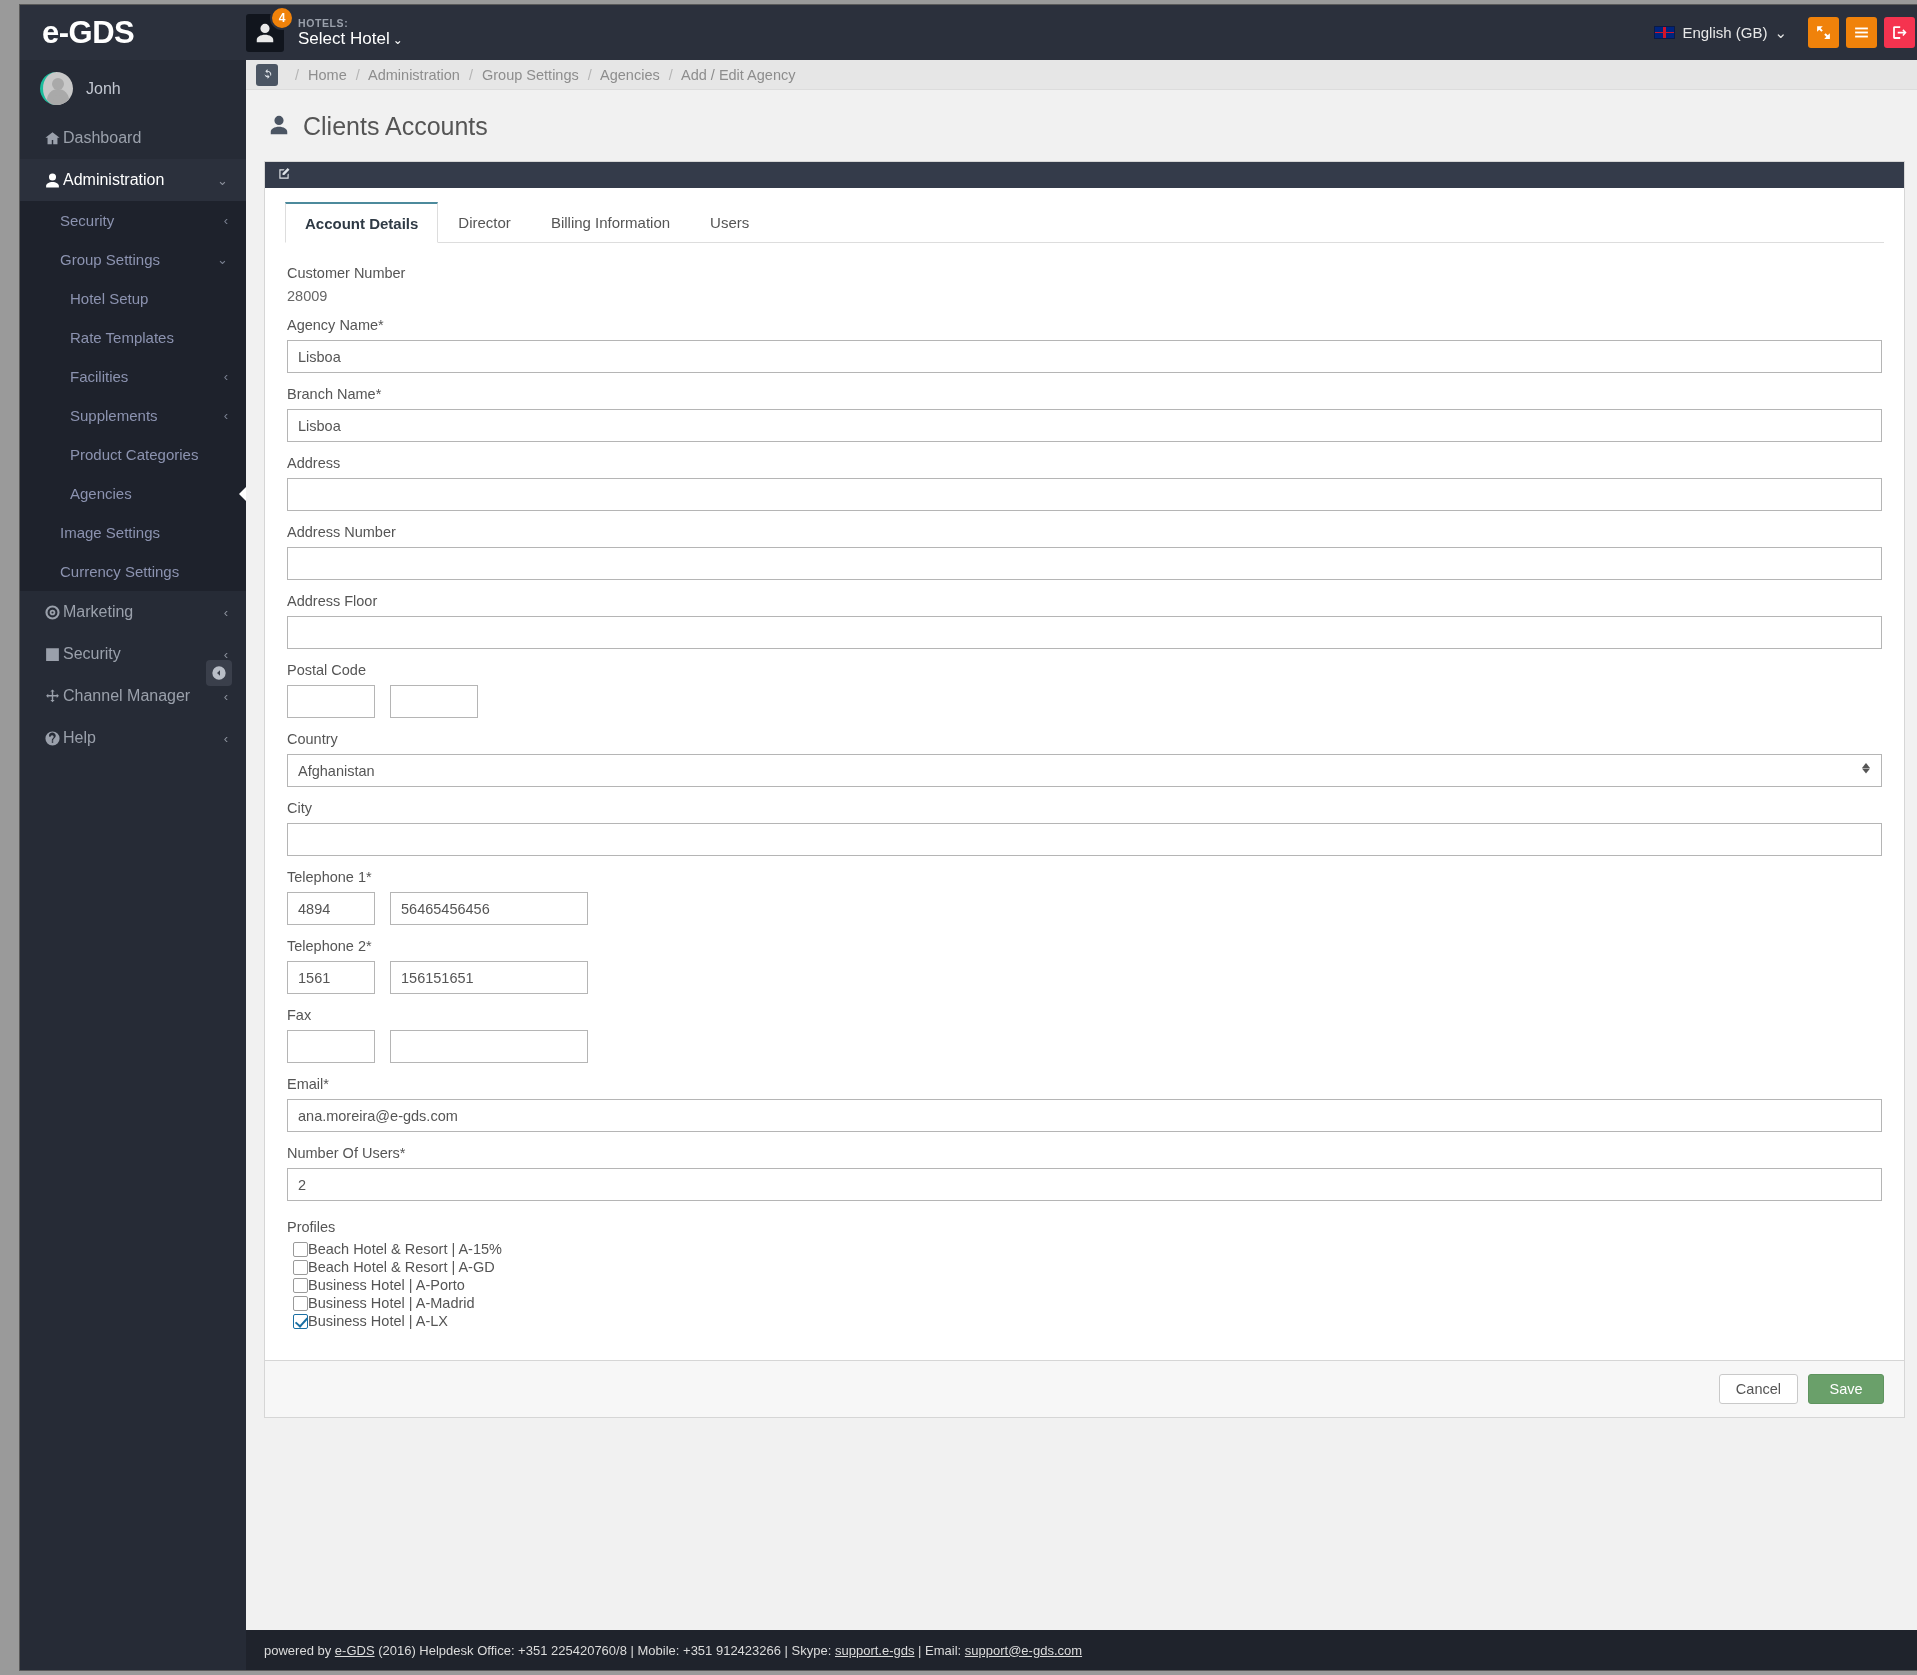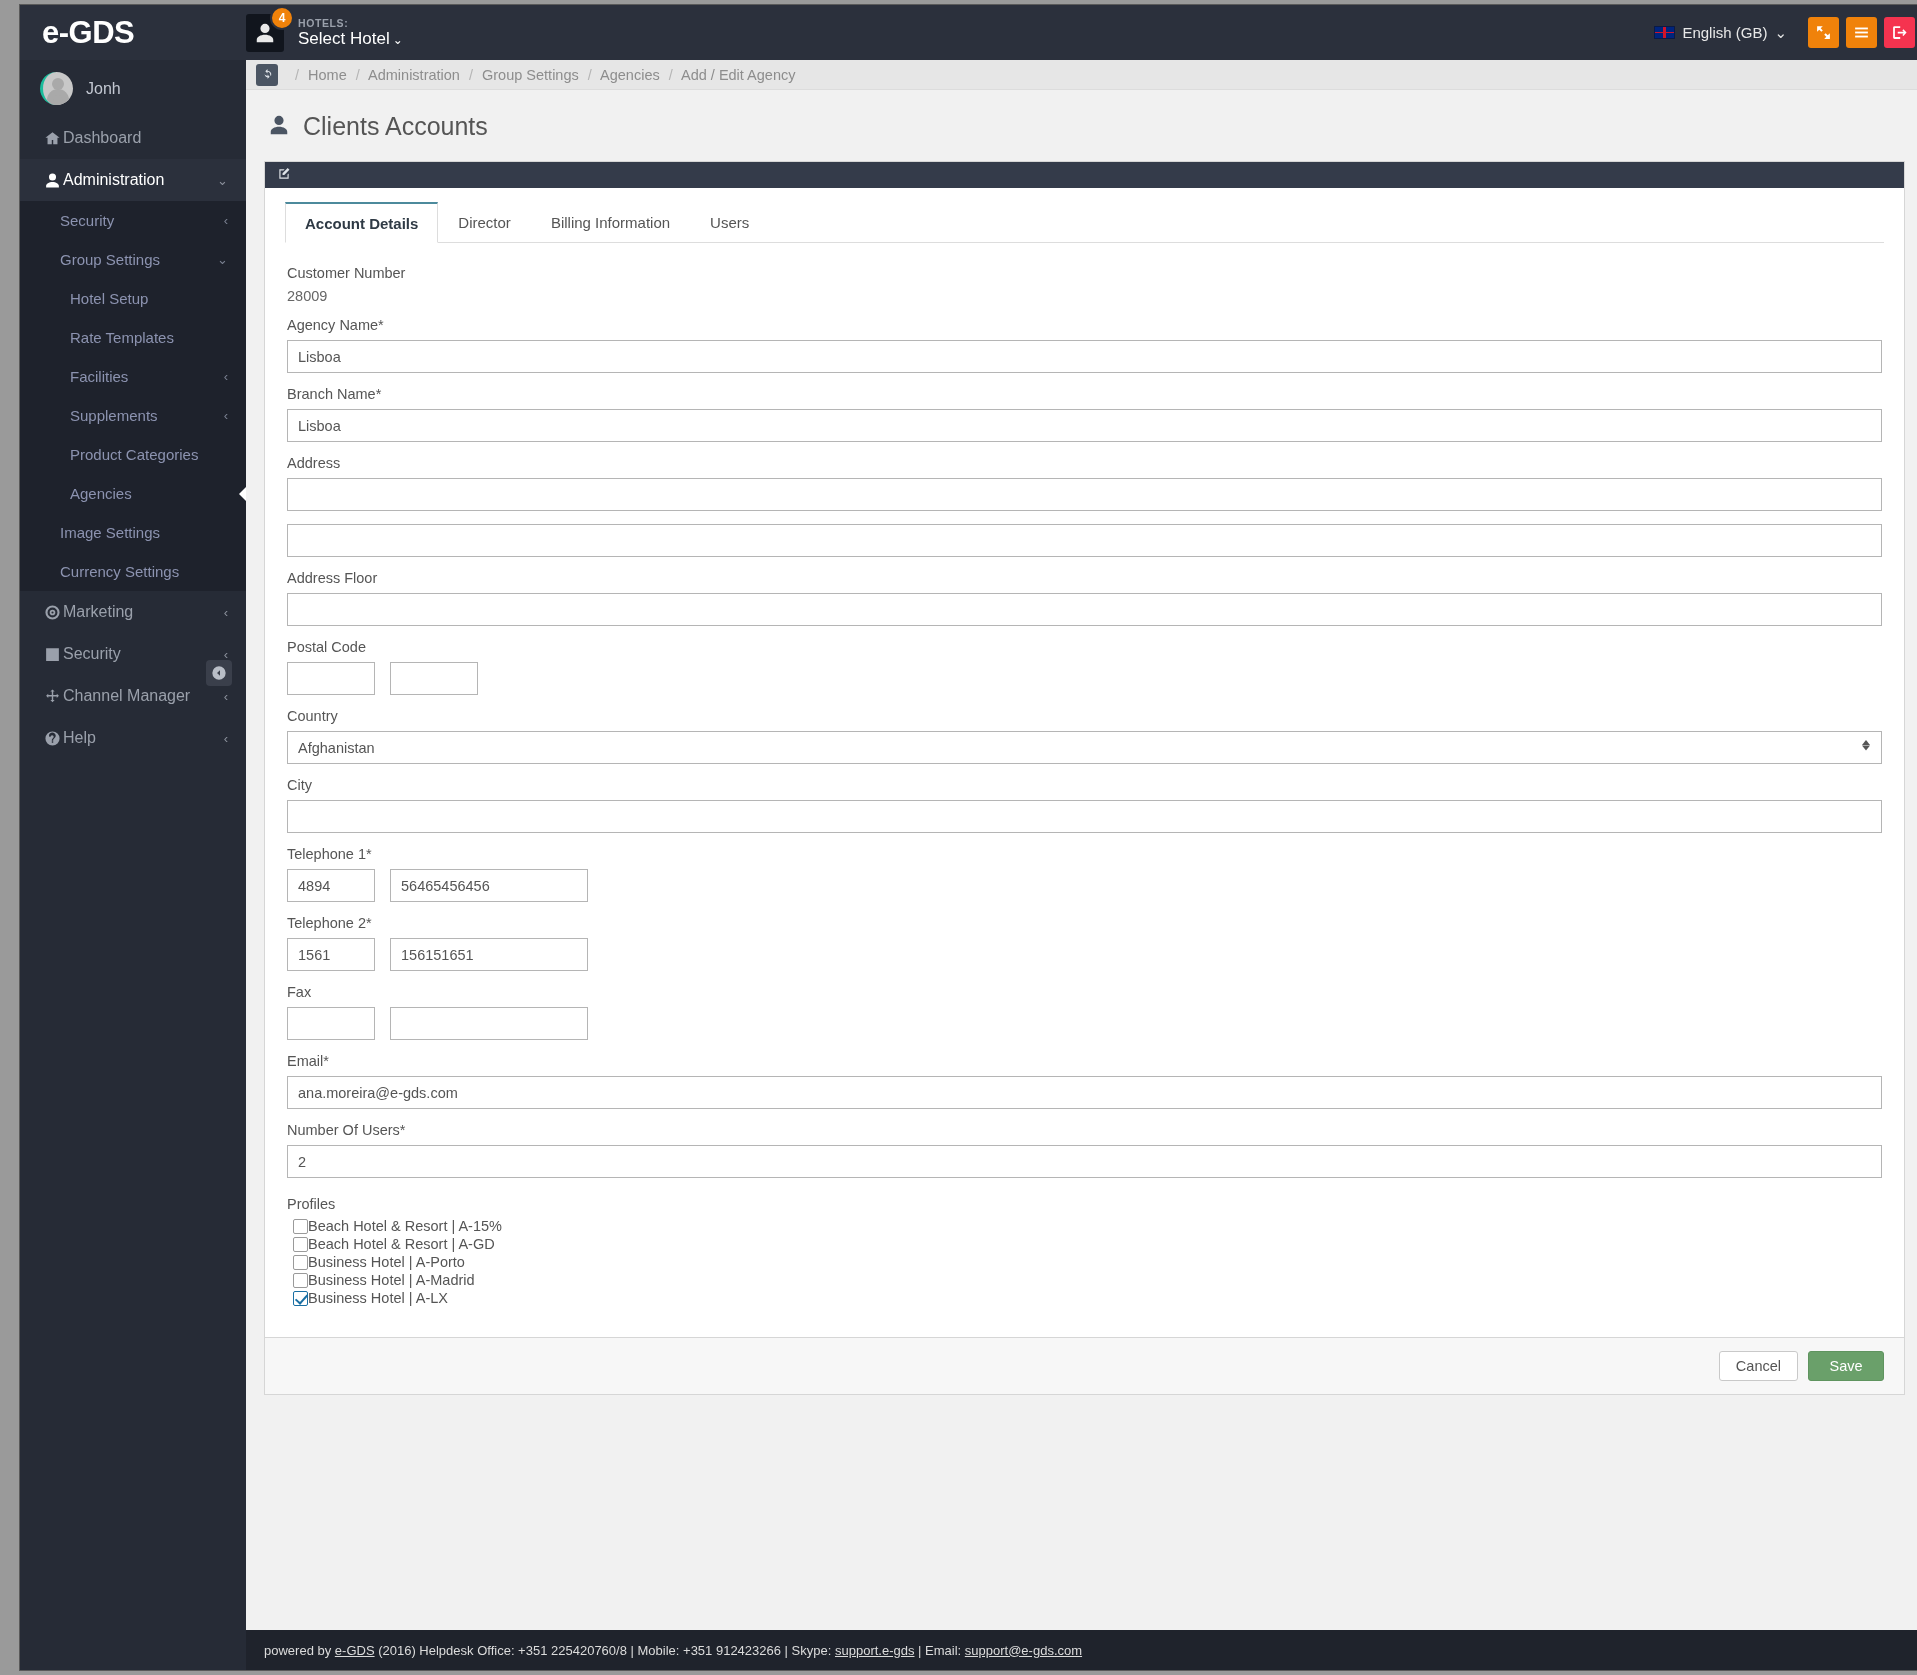--- a/index.html
+++ b/index.html
@@ -444,20 +444,21 @@
             <input class="inp" value="Lisboa" style="">
           </div>
 
 
           <div class="fld">
             <label>Address</label>
             <input class="inp" value="" style="">
           </div>
 
           <div class="fld">
+            <label>Address Number</label>
             <input class="inp" value="" style="">
           </div>
 
           <div class="fld">
             <label>Address Floor</label>
             <input class="inp" value="" style="">
           </div>
 
           <div class="fld">
             <label>Postal Code</label>

